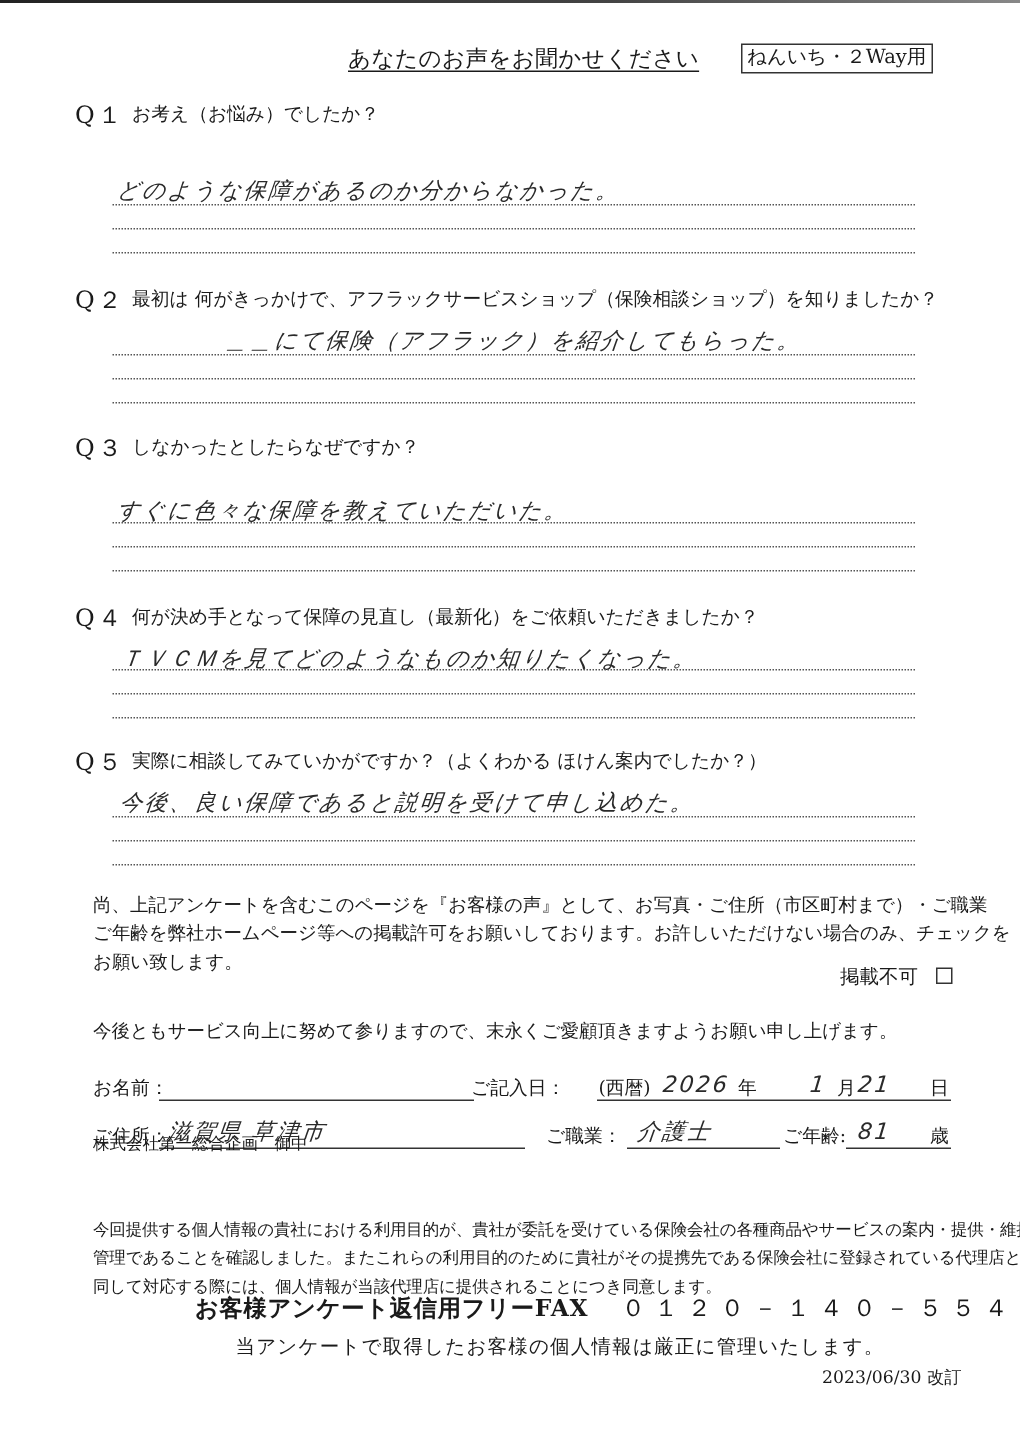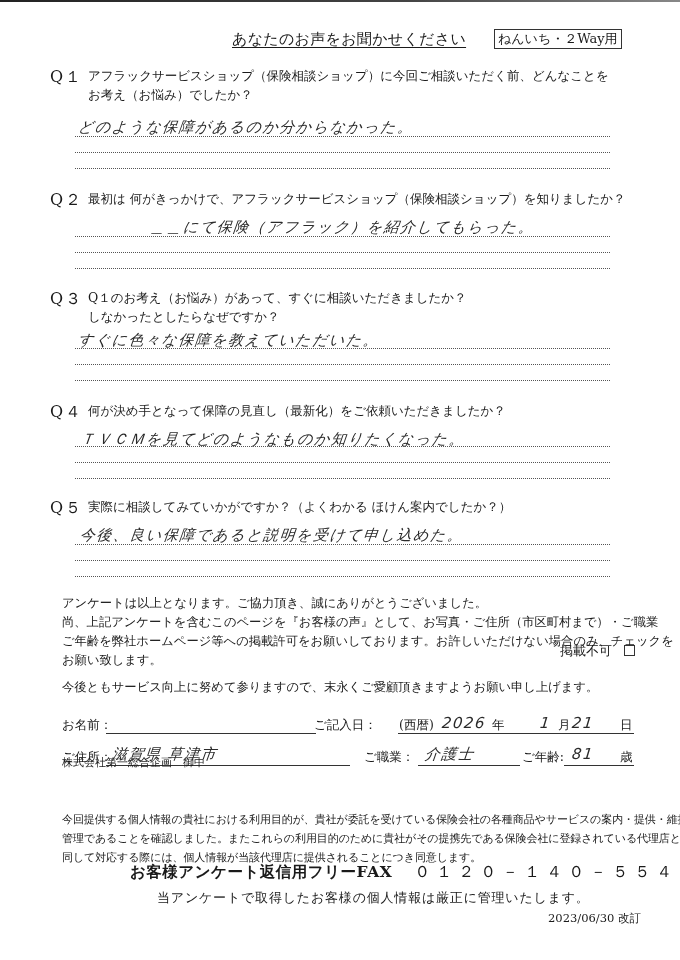--- a/index.html
+++ b/index.html
@@ -35,40 +35,38 @@
 </head>
 <body>
 
 <div class="topbar"></div>
 
 <div class="abs title">あなたのお声をお聞かせください</div>
 <div class="abs tag">ねんいち・２Way用</div>
 
 <div class="abs qnum" style="top:67px">Q１</div>
 <div class="abs qtext" style="top:66px">
-  <div>アフラックサービスショップ（保険相談ショップ）に今回ご相談いただく前、どんなことを</div>
   <div>お考え（お悩み）でしたか？</div>
 </div>
 <div class="abs hand" style="left:78px;top:118px">どのような保障があるのか分からなかった。</div>
 <div class="dots" style="top:136px"></div>
 <div class="dots" style="top:152px"></div>
 <div class="dots" style="top:168px"></div>
 
 <div class="abs qnum" style="top:190px">Q２</div>
 <div class="abs qtext" style="top:189px">
   <div>最初は 何がきっかけで、アフラックサービスショップ（保険相談ショップ）を知りましたか？</div>
 </div>
 <div class="abs hand" style="left:150px;top:218px">＿＿にて保険（アフラック）を紹介してもらった。</div>
 <div class="dots" style="top:236px"></div>
 <div class="dots" style="top:252px"></div>
 <div class="dots" style="top:268px"></div>
 
 <div class="abs qnum" style="top:289px">Q３</div>
 <div class="abs qtext" style="top:288px">
-  <div>Q１のお考え（お悩み）があって、すぐに相談いただきましたか？</div>
   <div>しなかったとしたらなぜですか？</div>
 </div>
 <div class="abs hand" style="left:78px;top:331px">すぐに色々な保障を教えていただいた。</div>
 <div class="dots" style="top:348px"></div>
 <div class="dots" style="top:364px"></div>
 <div class="dots" style="top:380px"></div>
 
 <div class="abs qnum" style="top:402px">Q４</div>
 <div class="abs qtext" style="top:401px">
   <div>何が決め手となって保障の見直し（最新化）をご依頼いただきましたか？</div>
@@ -81,21 +79,20 @@
 <div class="abs qnum" style="top:498px">Q５</div>
 <div class="abs qtext" style="top:497px">
   <div>実際に相談してみていかがですか？（よくわかる ほけん案内でしたか？）</div>
 </div>
 <div class="abs hand" style="left:80px;top:526px">今後、良い保障であると説明を受けて申し込めた。</div>
 <div class="dots" style="top:544px"></div>
 <div class="dots" style="top:560px"></div>
 <div class="dots" style="top:576px"></div>
 
 <div class="abs para" style="top:594px">
-  <div>アンケートは以上となります。ご協力頂き、誠にありがとうございました。</div>
   <div>尚、上記アンケートを含むこのページを『お客様の声』として、お写真・ご住所（市区町村まで）・ご職業</div>
   <div>ご年齢を弊社ホームページ等への掲載許可をお願いしております。お許しいただけない場合のみ、チェックを</div>
   <div>お願い致します。</div>
 </div>
 <div class="abs" style="left:560px;top:642px;font-size:13px">
   <span>掲載不可</span><span class="checkbox"></span>
 </div>
 <div class="abs para" style="top:678px">今後ともサービス向上に努めて参りますので、末永くご愛顧頂きますようお願い申し上げます。</div>
 
 <div class="abs field-label" style="left:62px;top:717px">お名前：</div>

